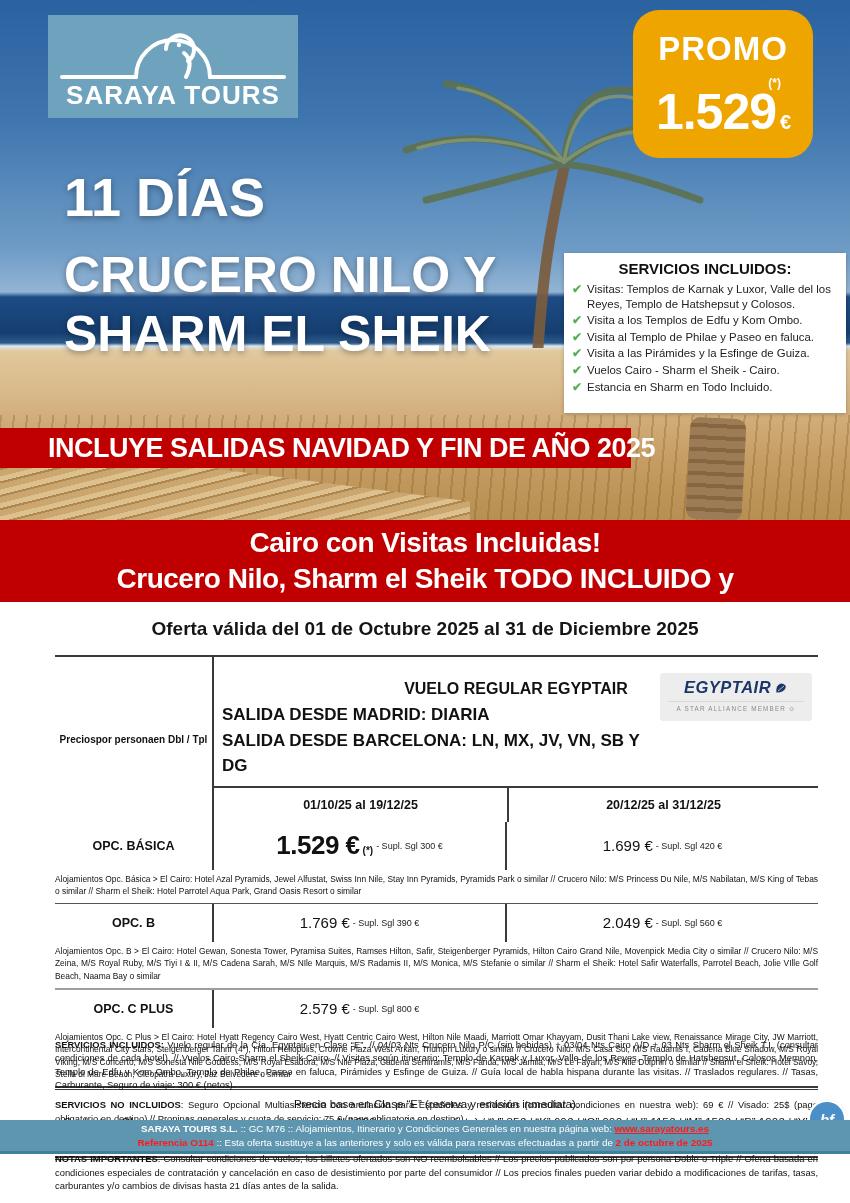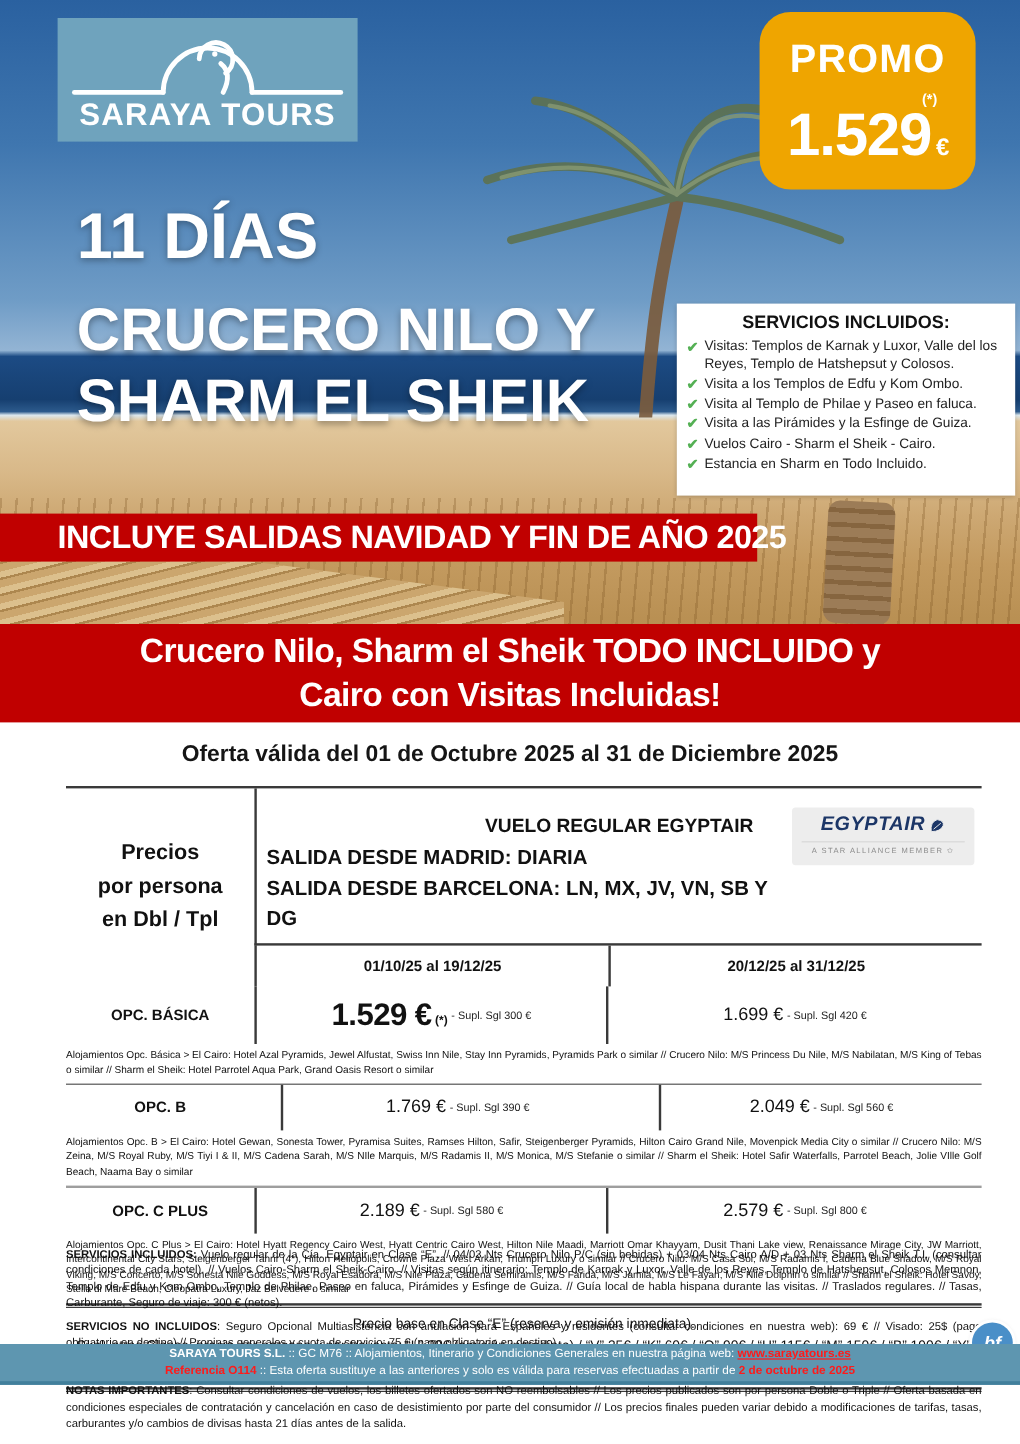--- a/index.html
+++ b/index.html
@@ -63,22 +63,22 @@
   .stripe2 div { color:#fff; font-weight:bold; font-size:28px; line-height:1.3; letter-spacing:-.5px; }
 
   
   .offer-line { position:absolute; left:0; top:618px; width:850px; text-align:center;
     font-weight:bold; font-size:19px; color:#151515; }
 
   
   .price-table { position:absolute; left:55px; top:655px; width:763px; color:#111; }
   .t-header { display:grid; grid-template-columns:157px 1fr; grid-template-rows:auto auto;
     border-top:2px solid #3a3a3a; }
-  .t-left { grid-row:1/3; display:flex; flex-direction:column; align-items:center; justify-content:center;
-    font-weight:bold; font-size:18px; line-height:1.55; }
+  .t-left { grid-row:1/3; display:flex; flex-direction:row; align-items:center; justify-content:center;
+    font-weight:bold; font-size:10px; line-height:1.55; }
   .t-flight { grid-column:2; border-left:2px solid #3a3a3a; border-bottom:2px solid #3a3a3a;
     position:relative; padding:5px 8px 7px 8px; }
   .flight-title { text-align:center; font-weight:bold; font-size:16px; margin-bottom:4px;margin-top:18px; }
   .salida { font-weight:bold; font-size:17px; line-height:1.5; max-width:440px; }
   .egypt-logo { position:absolute; right:6px; top:16px; width:152px; height:48px; background:#ededed;
     border-radius:3px; padding:5px 8px 0 8px; text-align:center; }
   .egypt-name { color:#1c3667; font-weight:bold; font-style:italic; font-size:16.5px; letter-spacing:.5px;
     display:flex; align-items:center; justify-content:center; gap:3px; }
   .egypt-sub { color:#8b8b8b; font-size:6.3px; letter-spacing:1.2px; margin-top:4px; border-top:1px solid #d8d8d8; padding-top:3px; }
   .t-dates { grid-column:2; display:grid; grid-template-columns:293px 1fr; border-left:2px solid #3a3a3a; }
@@ -198,22 +198,22 @@
           <span>Estancia en Sharm en Todo Incluido.</span>
         </div>
     </div>
 
     <div class="banner1">
       <span>INCLUYE SALIDAS NAVIDAD Y FIN DE AÑO 2025</span>
     </div>
   </div>
 
   <div class="stripe2">
+    <div>Cairo con Visitas Incluidas!</div>
     <div>Crucero Nilo, Sharm el Sheik TODO INCLUIDO y</div>
-    <div>Cairo con Visitas Incluidas!</div>
   </div>
 
   <div class="offer-line">Oferta válida del 01 de Octubre 2025 al 31 de Diciembre 2025</div>
 
   <div class="price-table">
     <div class="t-header">
       <div class="t-left">
         <span>Precios</span>
         <span>por persona</span>
         <span>en Dbl / Tpl</span>
@@ -246,40 +246,36 @@
         <span class="supl">- Supl. Sgl 300 €</span>
       </div>
       <div class="tr-c">
         <span class="amt-med">1.699 €</span>
         <span class="supl">- Supl. Sgl 420 €</span>
       </div>
     </div>
     <div class="t-note">Alojamientos Opc. Básica &gt; El Cairo: Hotel Azal Pyramids, Jewel Alfustat, Swiss Inn Nile, Stay Inn Pyramids, Pyramids Park o similar // Crucero Nilo: M/S Princess Du Nile, M/S Nabilatan, M/S King of Tebas o similar // Sharm el Sheik: Hotel Parrotel Aqua Park, Grand Oasis Resort o similar</div>
     <div class="sline"></div>
 
-    <div class="t-row" style="min-height:38px;gap:22px;">
+    <div class="t-row" style="min-height:38px;">
       <div class="tr-name">OPC. B</div>
       <div class="tr-c">
         <span class="amt-med">1.769 €</span>
         <span class="supl">- Supl. Sgl 390 €</span>
       </div>
       <div class="tr-c">
         <span class="amt-med">2.049 €</span>
         <span class="supl">- Supl. Sgl 560 €</span>
       </div>
     </div>
     <div class="t-note">Alojamientos Opc. B &gt; El Cairo: Hotel  Gewan, Sonesta Tower, Pyramisa Suites, Ramses Hilton, Safir, Steigenberger Pyramids, Hilton Cairo Grand Nile, Movenpick Media City o similar // Crucero Nilo: M/S Zeina, M/S Royal Ruby, M/S Tiyi I &amp; II, M/S Cadena Sarah, M/S NIle Marquis, M/S Radamis II, M/S Monica, M/S Stefanie o similar // Sharm el Sheik: Hotel Safir Waterfalls, Parrotel Beach, Jolie VIlle Golf Beach, Naama Bay o similar</div>
     <div class="gline"></div>
 
     <div class="t-row" style="min-height:38px;text-align:center;">
       <div class="tr-name">OPC. C PLUS</div>
-      <div class="tr-c">
-        <span class="amt-med">2.189 €</span>
-        <span class="supl">- Supl. Sgl 580 €</span>
-      </div>
       <div class="tr-c">
         <span class="amt-med">2.579 €</span>
         <span class="supl">- Supl. Sgl 800 €</span>
       </div>
     </div>
     <div class="t-note">Alojamientos Opc. C Plus &gt; El Cairo: Hotel Hyatt Regency Cairo West, Hyatt Centric Cairo West, Hilton Nile Maadi, Marriott Omar Khayyam, Dusit Thani Lake view, Renaissance Mirage City, JW Marriott, Intercontinental City Stars, Steigenberger Tahrir (4*), Hilton Heliopolis, Crowne Plaza West Arkan, Triumph Luxury o similar // Crucero Nilo: M/S Casa Sol, M/S Radamis I, Cadena Blue Shadow, M/S Royal Viking, M/S Concerto, M/S Sonesta Nile Goddess, M/S Royal Esadora, M/S Nile Plaza, Cadena Semiramis, M/S Farida, M/S Jamila, M/S Le Fayan, M/S Nile Dolphin o similar // Sharm el Sheik: Hotel Savoy, Stella di Mare Beach, Cleopatra Luxury, Jaz Belvedere o similar</div>
 
     <div class="dline"></div>
     <div class="t-base">
       <div>Precio base en Clase “E”  (reserva y emisión inmediata).</div>

